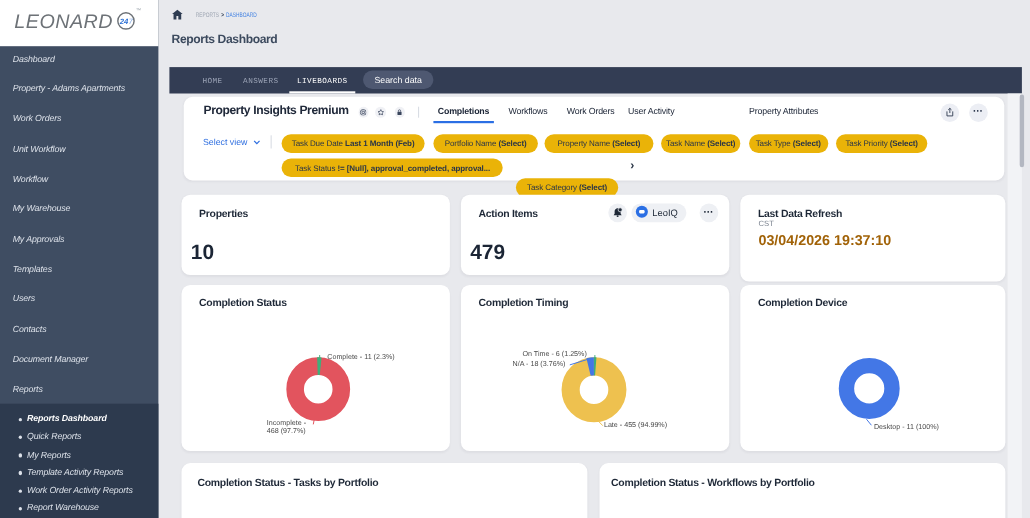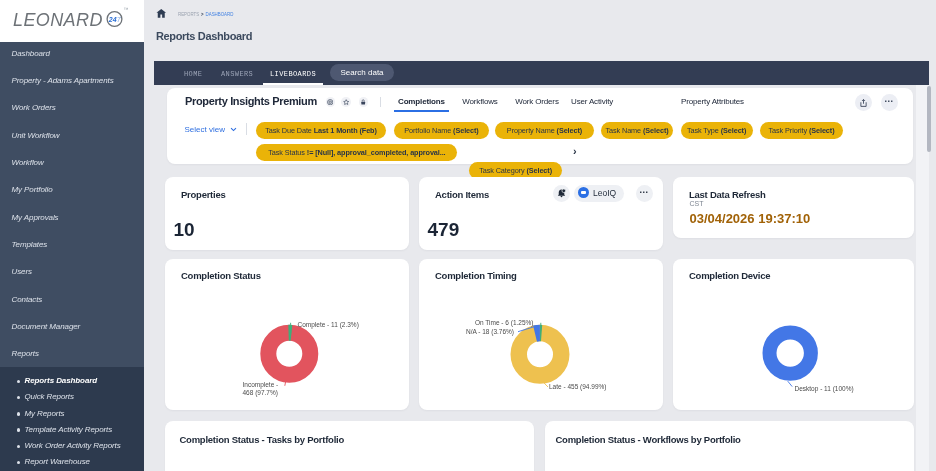--- a/index.html
+++ b/index.html
@@ -69,21 +69,21 @@
         <text x="116.8" y="21.8" font-family="Liberation Sans" font-size="7" fill="#85aae2">7</text>
         <text x="123.5" y="11" font-family="Liberation Sans" font-size="5" fill="#9aa3ab">™</text>
       </svg>
     </div>
     <div class="nav">
       <div>Dashboard</div>
       <div>Property - Adams Apartments</div>
       <div>Work Orders</div>
       <div>Unit Workflow</div>
       <div>Workflow</div>
-      <div>My Portfolio</div>
+      <div>My Warehouse</div>
       <div>My Approvals</div>
       <div>Templates</div>
       <div>Users</div>
       <div>Contacts</div>
       <div>Document Manager</div>
       <div>Reports</div>
     </div>
     <div class="subnav">
       <div class="act">Reports Dashboard</div>
       <div>Quick Reports</div>
@@ -171,21 +171,21 @@
           <path d="M12 3 C8.7 3 6 5.7 6 9 V14 L4 17 H20 L18 14 V9 C18 5.7 15.3 3 12 3 Z"></path>
           <rect x="10" y="17" width="4" height="3" rx="2"></rect>
           <circle cx="17" cy="6" r="4" fill="#1e2837" stroke="#eef0f4" stroke-width="1.5"></circle>
         </svg>
     </div>
     <div style="position:absolute; left:155px; top:7.5px; height:17px; border-radius:9px; background:#eef0f4; font-size:8.5px; color:#1e2837; line-height:17px; padding:0 8px 0 3.5px;">
       <span style="display:inline-block; position:relative; width:11.5px; height:11.5px; border-radius:50%; background:#2b6fe4; vertical-align:-2.5px; margin-right:4px;"><span style="position:absolute; left:3px; top:4.5px; width:5.5px; height:2.5px; background:#fff; border-radius:1px;"></span></span>LeoIQ
     </div>
     <div style="position:absolute; left:216.5px; top:7.5px; width:17px; height:17px; border-radius:50%; background:#eef0f4; text-align:center; font-weight:bold; line-height:14px; letter-spacing:0.5px; font-size:9px; color:#1e2837;">⋯</div>
   </div>
-  <div class="card" style="left:673px; top:177px; width:241px; height:61px;">
+  <div class="card" style="left:673px; top:177px; width:241px; height:79px;">
     <div class="mlabel">Last Data Refresh</div>
     <div style="position:absolute; left:16.5px; top:22.5px; font-size:7px; color:#7d8591;">CST</div>
     <div style="position:absolute; left:16.5px; top:32.7px; font-size:13px; line-height:17px; font-weight:bold; color:#a16207;">03/04/2026 19:37:10</div>
   </div>
 
   <div class="card" style="left:165px; top:258.5px; width:244px; height:151px;">
     <div class="ctitle">Completion Status</div>
     <svg style="position:absolute; left:0; top:0;" width="244" height="151" viewBox="0 0 244 151">
       <g transform="translate(124.3,94.8)">
         <circle r="21" fill="none" stroke="#e2545e" stroke-width="16"></circle>

